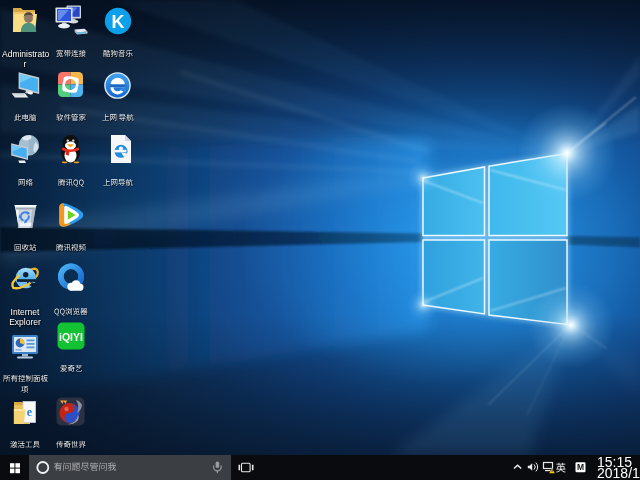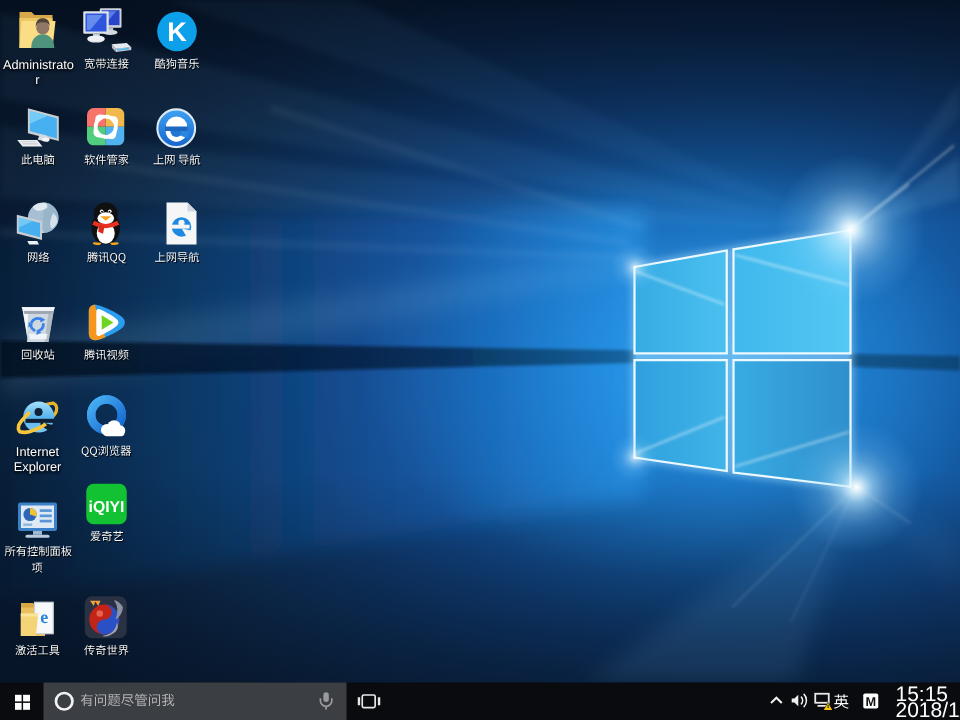--- a/index.html
+++ b/index.html
@@ -1,20 +1,20 @@
 <!DOCTYPE html>
 <html><head>
 <meta charset="utf-8">
 <style>
 html,body{margin:0;padding:0;width:640px;height:480px;overflow:hidden;background:#081a30;}
 body{font-family:"Liberation Sans",sans-serif;position:relative;}
 #wall{position:absolute;left:0;top:0;width:640px;height:455px;}
 .icon{position:absolute;width:46px;text-align:center;color:#fff;}
 .icon .ig{height:29px;display:flex;align-items:flex-end;justify-content:center;}
-.icon .lbl{margin-top:3px;font-size:8.5px;line-height:10px;text-shadow:0 1px 2px rgba(0,0,0,0.95),0 0 2px rgba(0,0,0,0.8);}
+.icon .lbl{margin-top:14px;font-size:8.5px;line-height:10px;text-shadow:0 1px 2px rgba(0,0,0,0.95),0 0 2px rgba(0,0,0,0.8);}
 #taskbar{position:absolute;left:0;top:455px;width:640px;height:25px;background:#090b0e;}
 #searchbox{position:absolute;left:29px;top:455px;width:202px;height:25px;background:#3b3f44;}
 #searchtext{position:absolute;left:53px;top:460px;font-size:9.5px;color:#c9c9c9;}
 .trayicon{position:absolute;top:455px;}
 #clock{position:absolute;left:597px;top:457px;width:35px;text-align:right;color:#fff;font-size:14px;line-height:11px;}
 </style>
 </head>
 <body>
 <svg id="wall" viewBox="0 0 640 455">
 <defs>

